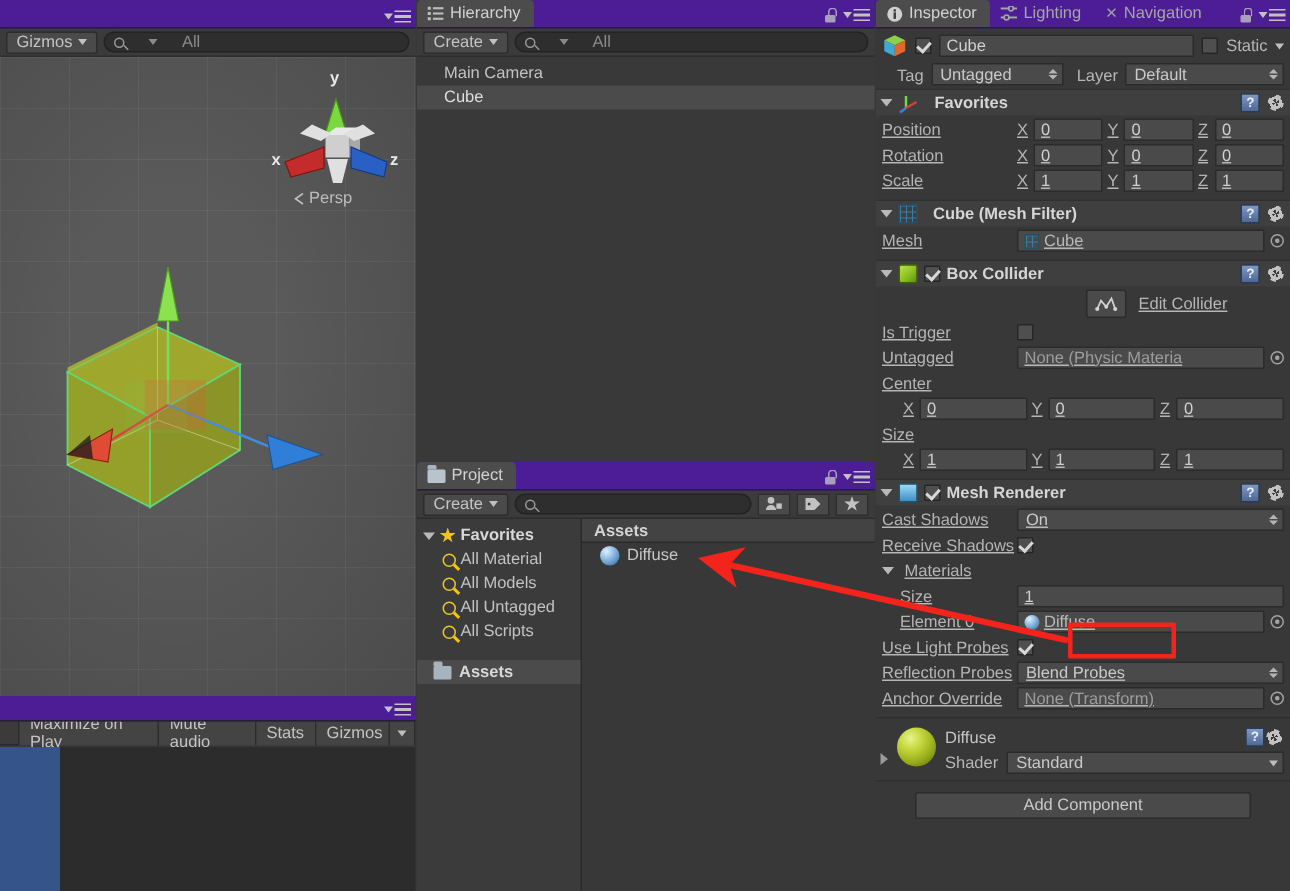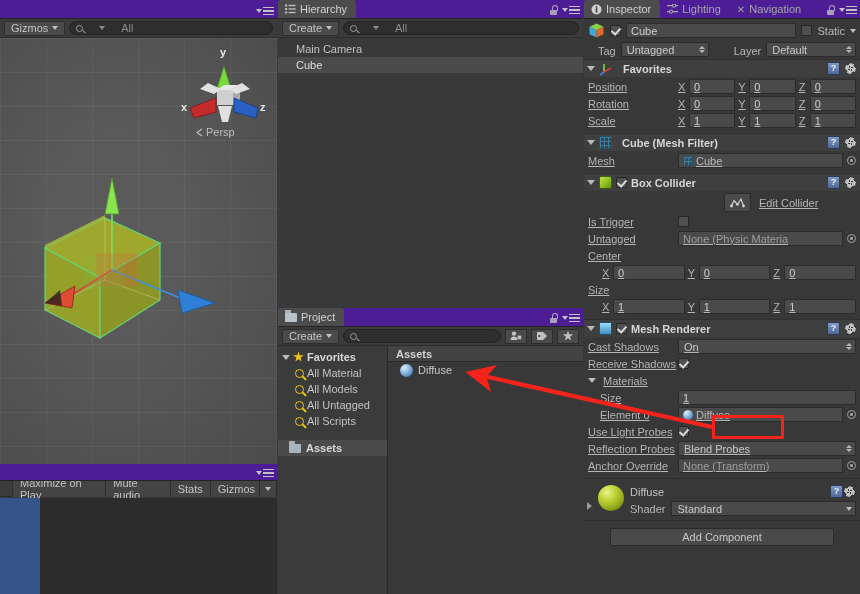--- a/index.html
+++ b/index.html
@@ -540,21 +540,21 @@
         </div>
         <div class="obj-line2">
           <span class="lbl">Tag</span>
           <span class="dropdown" style="width:88px;">
             <span>Untagged</span>
             <span class="updown">
                 <i></i>
                 <i></i>
               </span>
           </span>
-          <span class="lbl" style="margin-left:20px;">Layer</span>
+          <span class="lbl" style="margin-left:4px;">Layer</span>
           <span class="dropdown" style="flex:1;">
             <span>Default</span>
             <span class="updown">
                 <i></i>
                 <i></i>
               </span>
           </span>
         </div>
       </div>
 

